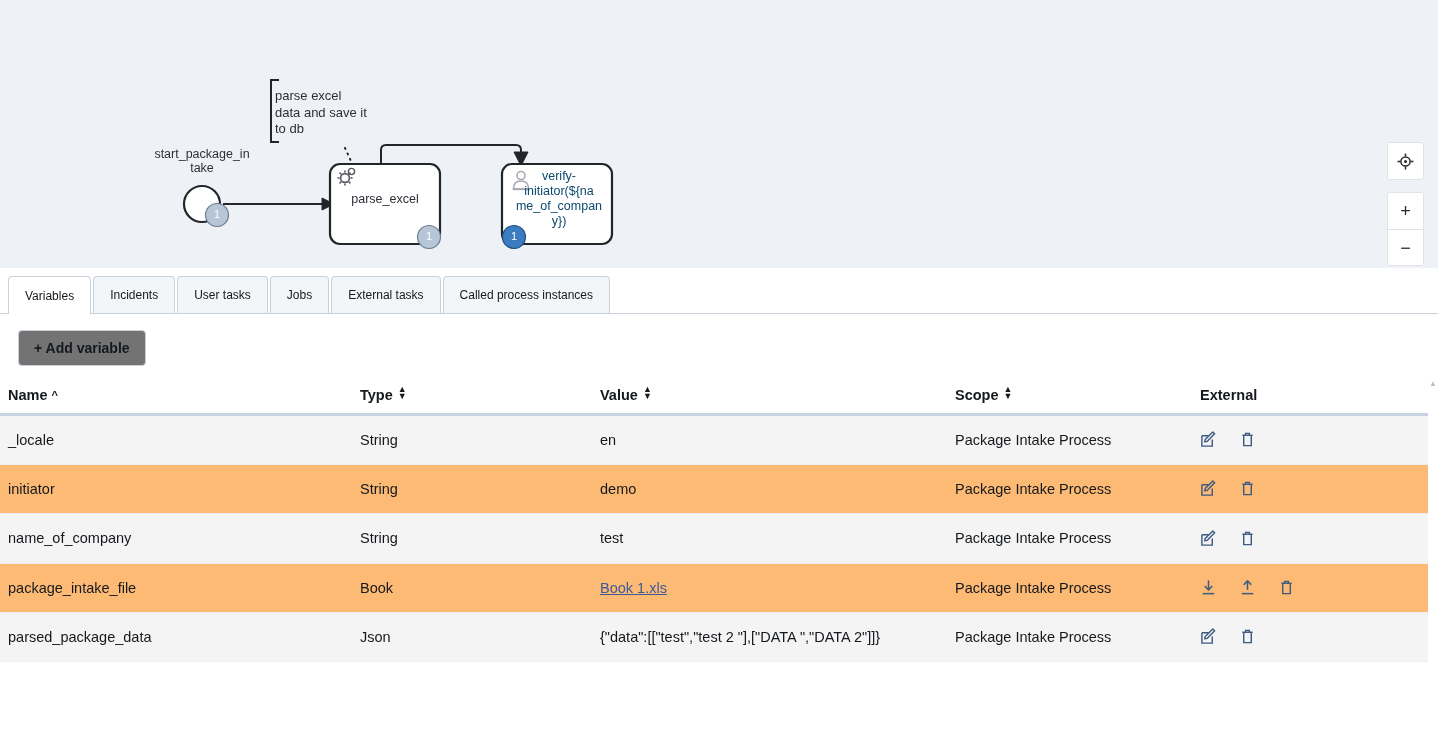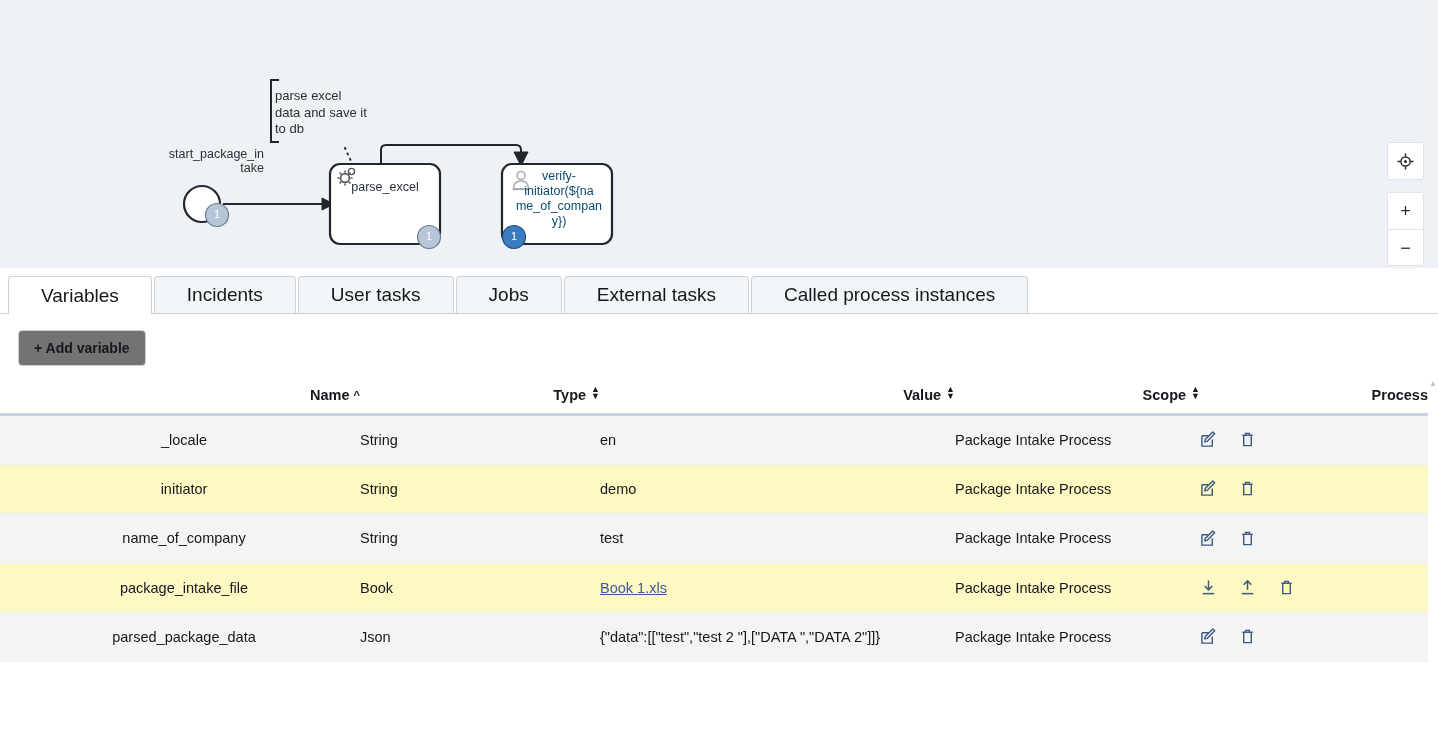--- a/index.html
+++ b/index.html
@@ -73,24 +73,24 @@
     height: 38px;
     margin-top: 8px;
     padding-left: 8px;
     border-bottom: 1px solid #c9d2da;
     display: flex;
     align-items: flex-end;
     background: #ffffff;
   }
   .tab {
     height: 37px;
-    padding: 0 32px;
+    padding: 0 16px;
     display: flex;
     align-items: center;
-    font-size: 19px;
+    font-size: 12px;
     color: #15181c;
     background: #f3f6f9;
     border: 1px solid #c9d2da;
     border-bottom: none;
     border-radius: 4px 4px 0 0;
     margin-right: 2px;
     cursor: pointer;
     white-space: nowrap;
     position: relative;
   }
@@ -118,41 +118,41 @@
 
   
   .table-wrap { position: relative; padding: 0 10px 0 0; }
   table.vars {
     width: 100%;
     border-collapse: collapse;
     table-layout: fixed;
     font-size: 14.5px;
   }
   table.vars th {
-    text-align: right;
+    text-align: left;
     font-size: 14.5px;
     font-weight: bold;
     color: #15181c;
     padding: 6px 0 10px 0;
     border-bottom: 3px solid #c7d3e0;
     white-space: nowrap;
   }
   table.vars td {
     padding: 15px 0;
     color: #15181c;
     border-bottom: 1px solid #eceff2;
     vertical-align: middle;
     overflow: hidden;
     white-space: nowrap;
     text-overflow: ellipsis;
   }
   table.vars tbody tr.odd td { background: #f4f4f4; }
-  table.vars tbody tr.even td { background: #fef9c3; }
-
-  .col-name  { width: 360px; padding-left: 8px !important; text-align: center; }
+  table.vars tbody tr.even td { background: #fdba74; }
+
+  .col-name  { width: 360px; padding-left: 8px !important; }
   .col-type  { width: 240px; }
   .col-value { width: 355px; margin-left: 28px; }
   .col-scope { width: 245px; }
   .col-act   { width: auto; }
 
   th.col-name { padding-left: 8px !important; }
 
   .sort-caret {
     display: inline-block;
     margin-left: 4px;
@@ -258,26 +258,26 @@
       <circle cx="514" cy="237" r="11.5" fill="#3b7cc0" stroke="#1f4f82" stroke-width="1.2"></circle>
     </g>
   </svg>
 
   <div style="position:absolute;left:275px;top:88px;font-size:13px;line-height:16.5px;color:#2b3038;">
     <div>parse excel</div>
     <div>data and save it</div>
     <div>to db</div>
   </div>
 
-  <div style="position:absolute;left:140px;top:147px;width:124px;text-align:right;font-size:12.5px;line-height:14px;color:#2b3038;">
+  <div style="position:absolute;left:140px;top:147px;width:124px;text-align:center;font-size:12.5px;line-height:14px;color:#2b3038;">
     <div>start_package_in</div>
     <div>take</div>
   </div>
 
-  <div style="position:absolute;left:330px;top:180px;width:110px;text-align:center;font-size:12.5px;line-height:15px;color:#2b3038;">parse_excel</div>
+  <div style="position:absolute;left:330px;top:192px;width:110px;text-align:center;font-size:12.5px;line-height:15px;color:#2b3038;">parse_excel</div>
 
   <div style="position:absolute;left:504px;top:169px;width:110px;text-align:center;font-size:12.5px;line-height:15px;color:#0c4a6e;">
     <div>verify-</div>
     <div>initiator(${na</div>
     <div>me_of_compan</div>
     <div>y})</div>
   </div>
 
   <div style="position:absolute;left:206px;top:208px;width:22px;text-align:center;font-size:11px;color:#ffffff;">1</div>
   <div style="position:absolute;left:418px;top:230px;width:22px;text-align:center;font-size:11px;color:#ffffff;">1</div>
@@ -350,21 +350,21 @@
           <th class="col-type">
             <span>Type</span><span class="sort-updown"><span>▲</span><span>▼</span></span>
           </th>
           <th class="col-value">
             <span>Value</span><span class="sort-updown"><span>▲</span><span>▼</span></span>
           </th>
           <th class="col-scope">
             <span>Scope</span><span class="sort-updown"><span>▲</span><span>▼</span></span>
           </th>
           <th class="col-act">
-            <span>Process</span>
+            <span>External</span>
           </th>
         </tr>
       </thead>
       <tbody>
 
         <tr class="odd">
           <td class="col-name">_locale</td>
           <td class="col-type">String</td>
           <td class="col-value">en</td>
           <td class="col-scope">Package Intake Process</td>

